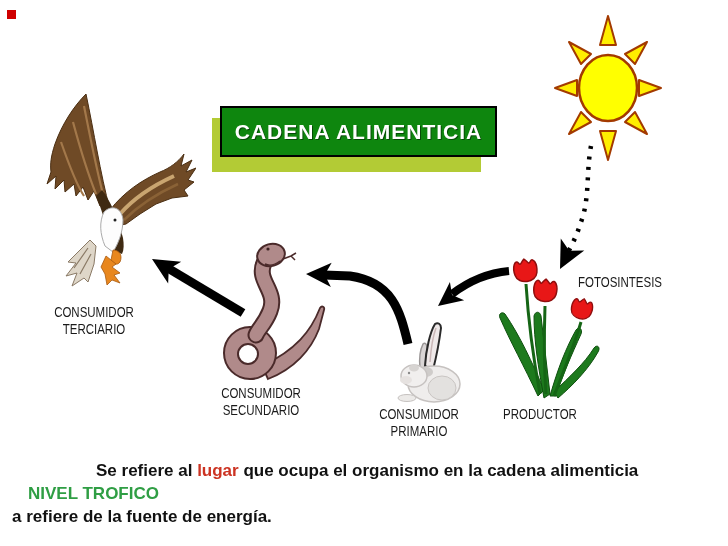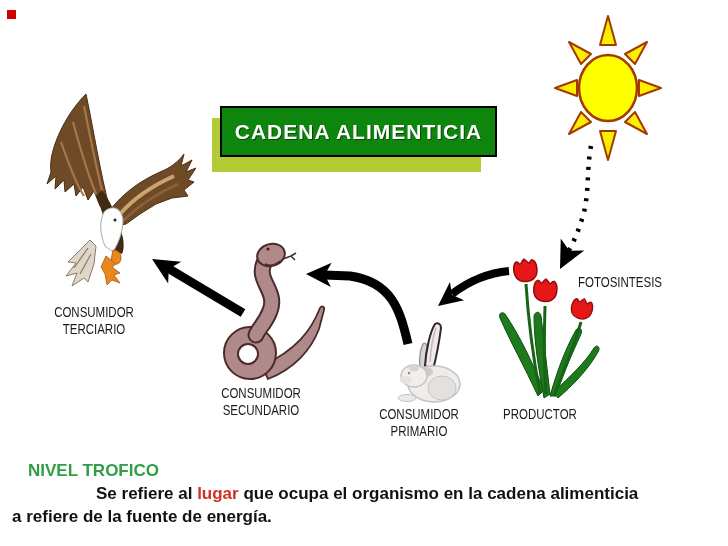--- a/index.html
+++ b/index.html
@@ -174,18 +174,18 @@
     <div>PRIMARIO</div>
   </div>
   <div class="diagram-label" style="left:490px;top:406px;width:100px;">
     <div>PRODUCTOR</div>
   </div>
   <div class="diagram-label" style="left:565px;top:274px;width:110px;">
     <div>FOTOSINTESIS</div>
   </div>
 
   <div class="abs" id="footer">
+    <div class="row indent"><span>Se refiere al </span><span class="hl">lugar</span><span> que ocupa el organismo en la cadena alimenticia</span></div>
     <div class="row heading">NIVEL TROFICO</div>
-    <div class="row indent"><span>Se refiere al </span><span class="hl">lugar</span><span> que ocupa el organismo en la cadena alimenticia</span></div>
     <div class="row">a refiere de la fuente de energía.</div>
   </div>
 
 </div>
 
 </body></html>

